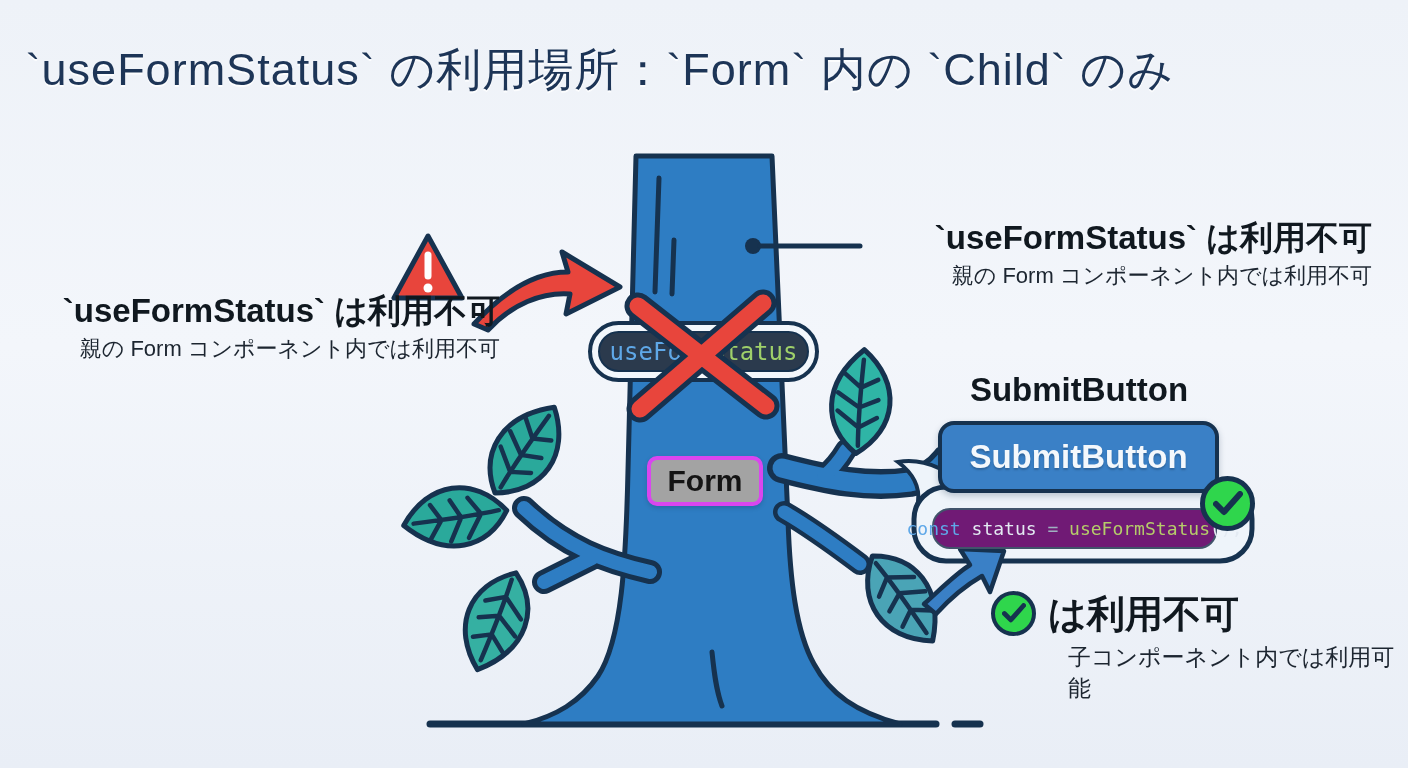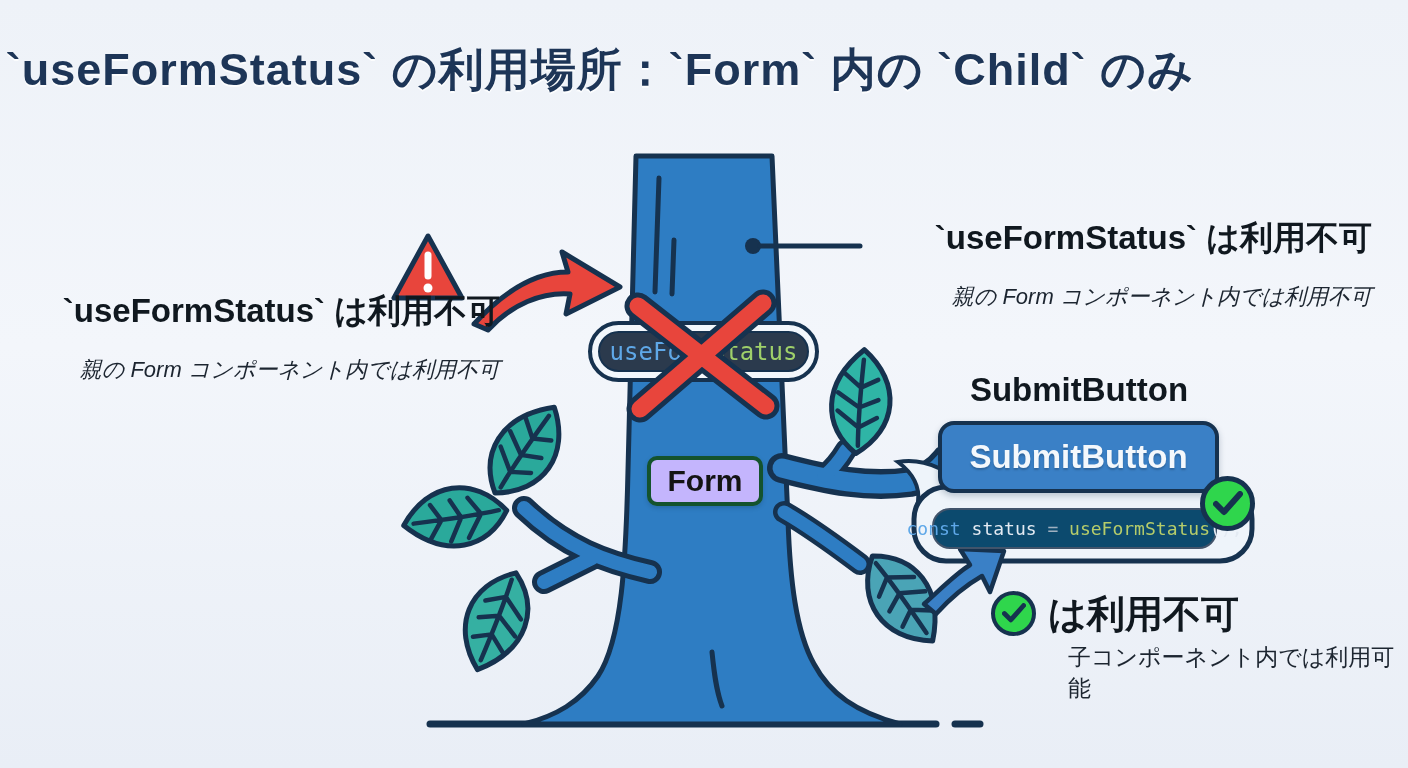--- a/index.html
+++ b/index.html
@@ -6,27 +6,27 @@
   body{
     width:1408px;height:768px;overflow:hidden;position:relative;
     background:linear-gradient(180deg,#eef2f8 0%,#f3f6fb 45%,#e9eef6 100%);
     font-family:"Liberation Sans","DejaVu Sans",sans-serif;
   }
   .abs{position:absolute;}
   #scene{position:absolute;left:0;top:0;z-index:1;}
 
   .page-title{
     left:0;top:40px;width:1200px;text-align:center;z-index:3;
-    font-size:45px;font-weight:700;color:#1d3557;letter-spacing:1px;
+    font-size:45px;font-weight:400;color:#1d3557;letter-spacing:1px;
     text-shadow:0 2px 0 rgba(255,255,255,.8);
   }
 
   .annotation{z-index:3;text-align:right;}
   .annotation .heading{font-size:33px;font-weight:800;color:#10181f;line-height:1.1;}
-  .annotation .subtext{font-size:22px;color:#1c2530;margin-top:26px;font-style:italic;}
+  .annotation .subtext{font-size:22px;color:#1c2530;margin-top:5px;}
 
   .left-note{left:8px;top:293px;width:492px;}
   .right-note{left:866px;top:220px;width:506px;}
 
   .submit-heading{
     left:938px;top:371px;width:282px;z-index:3;text-align:center;
     font-size:33px;font-weight:800;color:#10181f;
   }
 
   .submit-button{
@@ -35,21 +35,21 @@
     display:flex;align-items:center;justify-content:center;
     box-shadow:0 3px 6px rgba(22,50,79,.25);
   }
   .submit-button .label{
     font-size:33px;font-weight:800;color:#f4f8fc;
     text-shadow:0 2px 2px rgba(22,50,79,.35);
   }
 
   .code-pill{
     left:932px;top:508px;width:281px;height:37px;z-index:2;
-    background:#0c4a6e;border-radius:18px;border:2px solid #41546b;
+    background:#701a75;border-radius:18px;border:2px solid #41546b;
     display:flex;align-items:center;justify-content:center;
     font-family:"DejaVu Sans Mono","Liberation Mono",monospace;font-size:18px;
     white-space:pre;
   }
   .code-pill .kw{color:#5fa8e8;}
   .code-pill .vr{color:#e3eaf2;text-align:right;}
   .code-pill .op{color:#9fb0c0;}
   .code-pill .fn{color:#b5cc6a;}
   .code-pill .end{color:#e3eaf2;}
 
@@ -64,21 +64,21 @@
     display:flex;align-items:center;justify-content:center;
     font-family:"DejaVu Sans Mono","Liberation Mono",monospace;font-size:24px;
   }
   .crossed-pill .p1{color:#5fa8e8;}
   .crossed-pill .p2{color:#9fd06a;}
 
   #x-overlay{left:598px;top:278px;z-index:4;}
 
   .form-label{
     left:647px;top:456px;width:116px;height:50px;z-index:2;
-    background:#c4b5fd;border:4px solid #14532d;border-radius:10px;
+    background:#a3a3a3;border:4px solid #d946ef;border-radius:10px;
     box-sizing:border-box;display:flex;align-items:center;justify-content:center;
     font-size:30px;font-weight:800;color:#141414;
     box-shadow:0 2px 4px rgba(22,50,79,.25);
   }
 
   .check-circle{
     z-index:4;border-radius:50%;background:#2fd64c;border:5px solid #16324f;
     box-sizing:border-box;display:flex;align-items:center;justify-content:center;
   }
   .check-a{left:1200px;top:476px;width:55px;height:55px;}

